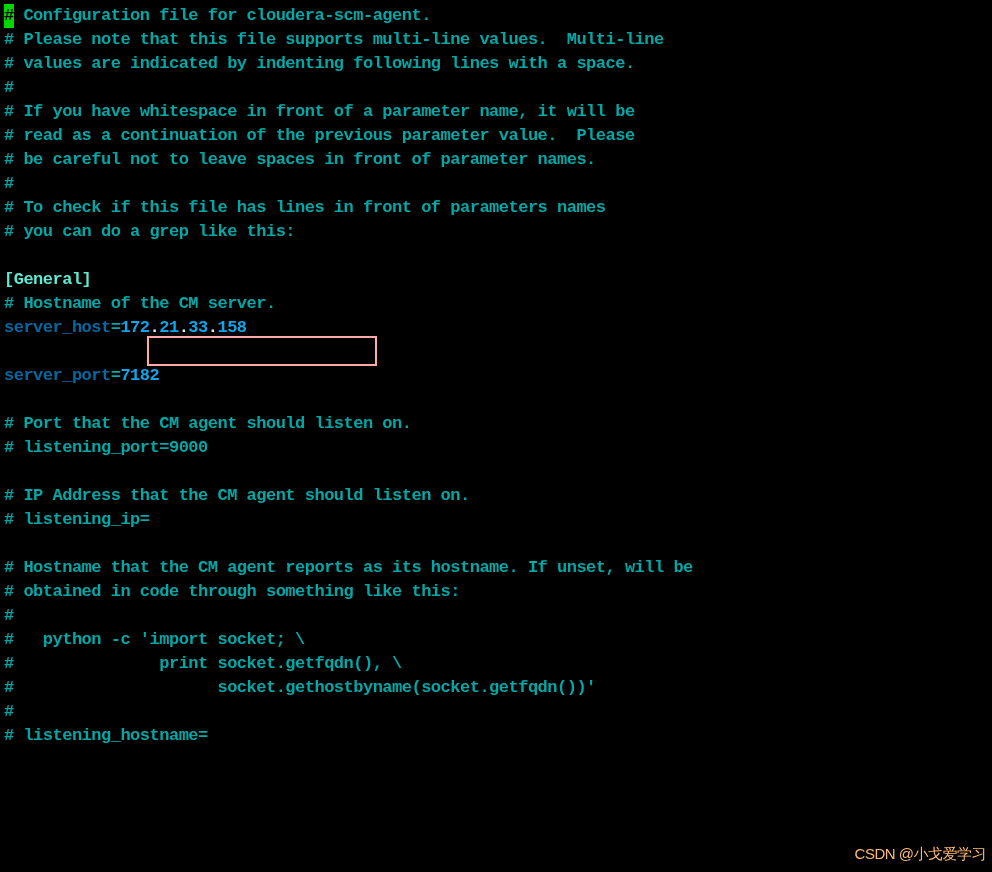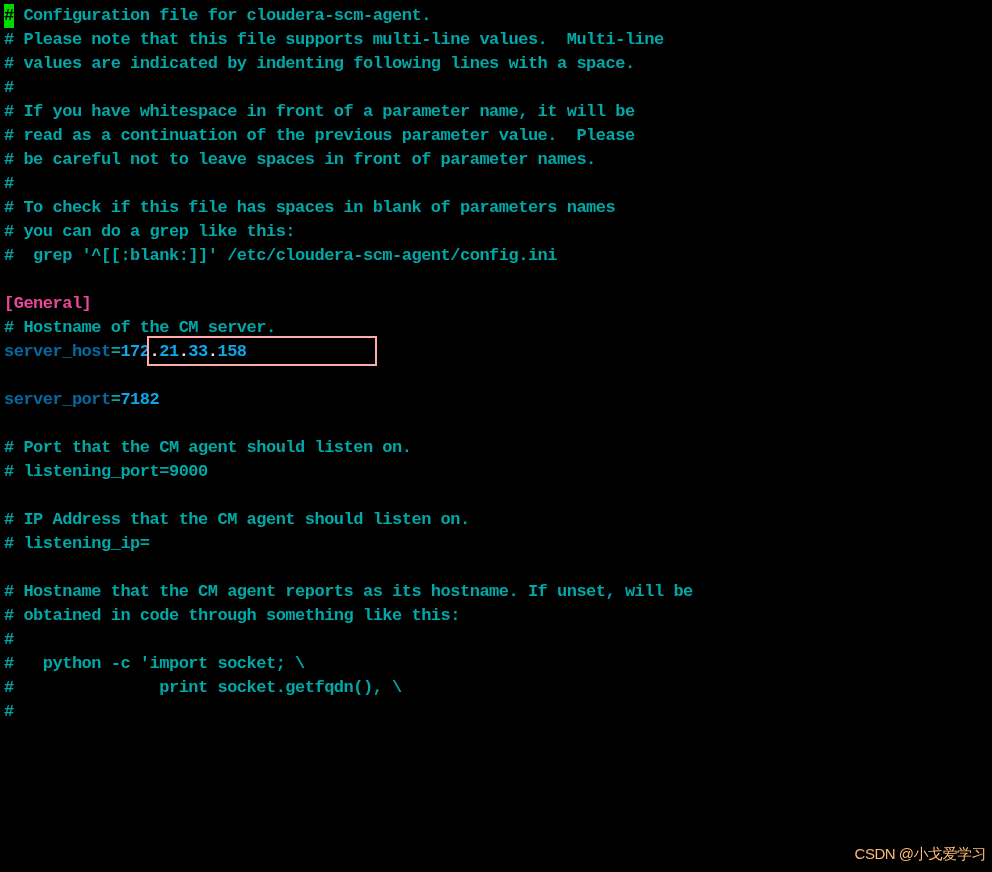--- a/index.html
+++ b/index.html
@@ -18,21 +18,21 @@
       height: 872px;
       overflow: hidden;
       position: relative;
       letter-spacing: -0.5px;
     }
     .line {
       white-space: pre;
       height: 24px;
     }
     .comment { color: #00a8a8; }
-    .section { color: #ec4899; }
+    .section { color: #5eead4; }
     .key { color: #0369a1; }
     .equals { color: #00a8a8; }
     .value-num { color: #0ea5e9; }
     .value-dot { color: #e8e8e8; }
     .cursor {
       display: inline-block;
       background-color: #00d800;
       color: #000000;
       font-weight: bold;
     }
@@ -56,39 +56,40 @@
 
 <div>
   <div class="line"><span class="cursor">#</span><span class="comment"> Configuration file for cloudera-scm-agent.</span></div>
   <div class="line comment"># Please note that this file supports multi-line values.  Multi-line</div>
   <div class="line comment"># values are indicated by indenting following lines with a space.</div>
   <div class="line comment">#</div>
   <div class="line comment"># If you have whitespace in front of a parameter name, it will be</div>
   <div class="line comment"># read as a continuation of the previous parameter value.  Please</div>
   <div class="line comment"># be careful not to leave spaces in front of parameter names.</div>
   <div class="line comment">#</div>
-  <div class="line comment"># To check if this file has spaces in blank of parameters names</div>
+  <div class="line comment"># To check if this file has lines in front of parameters names</div>
   <div class="line comment"># you can do a grep like this:</div>
-  <div class="line comment">#  grep '^[[:blank:]]' /etc/cloudera-scm-agent/config.ini</div>
   <div class="line">&nbsp;</div>
   <div class="line section">[General]</div>
   <div class="line comment"># Hostname of the CM server.</div>
   <div class="line"><span class="key">server_host</span><span class="equals">=</span><span class="value-num">172</span><span class="value-dot">.</span><span class="value-num">21</span><span class="value-dot">.</span><span class="value-num">33</span><span class="value-dot">.</span><span class="value-num">158</span></div>
   <div class="line">&nbsp;</div>
   <div class="line"><span class="key">server_port</span><span class="equals">=</span><span class="value-num">7182</span></div>
   <div class="line">&nbsp;</div>
   <div class="line comment"># Port that the CM agent should listen on.</div>
   <div class="line comment"># listening_port=9000</div>
   <div class="line">&nbsp;</div>
   <div class="line comment"># IP Address that the CM agent should listen on.</div>
   <div class="line comment"># listening_ip=</div>
   <div class="line">&nbsp;</div>
   <div class="line comment"># Hostname that the CM agent reports as its hostname. If unset, will be</div>
   <div class="line comment"># obtained in code through something like this:</div>
   <div class="line comment">#</div>
   <div class="line comment">#   python -c 'import socket; \</div>
   <div class="line comment">#               print socket.getfqdn(), \</div>
+  <div class="line comment">#                     socket.gethostbyname(socket.getfqdn())'</div>
   <div class="line comment">#</div>
+  <div class="line comment"># listening_hostname=</div>
 </div>
 
 <div class="highlight-box" style="top:336px;left:147px;width:230px;height:30px;"></div>
 
 <div class="watermark">CSDN @小戈爱学习</div>
 
 </body></html>

